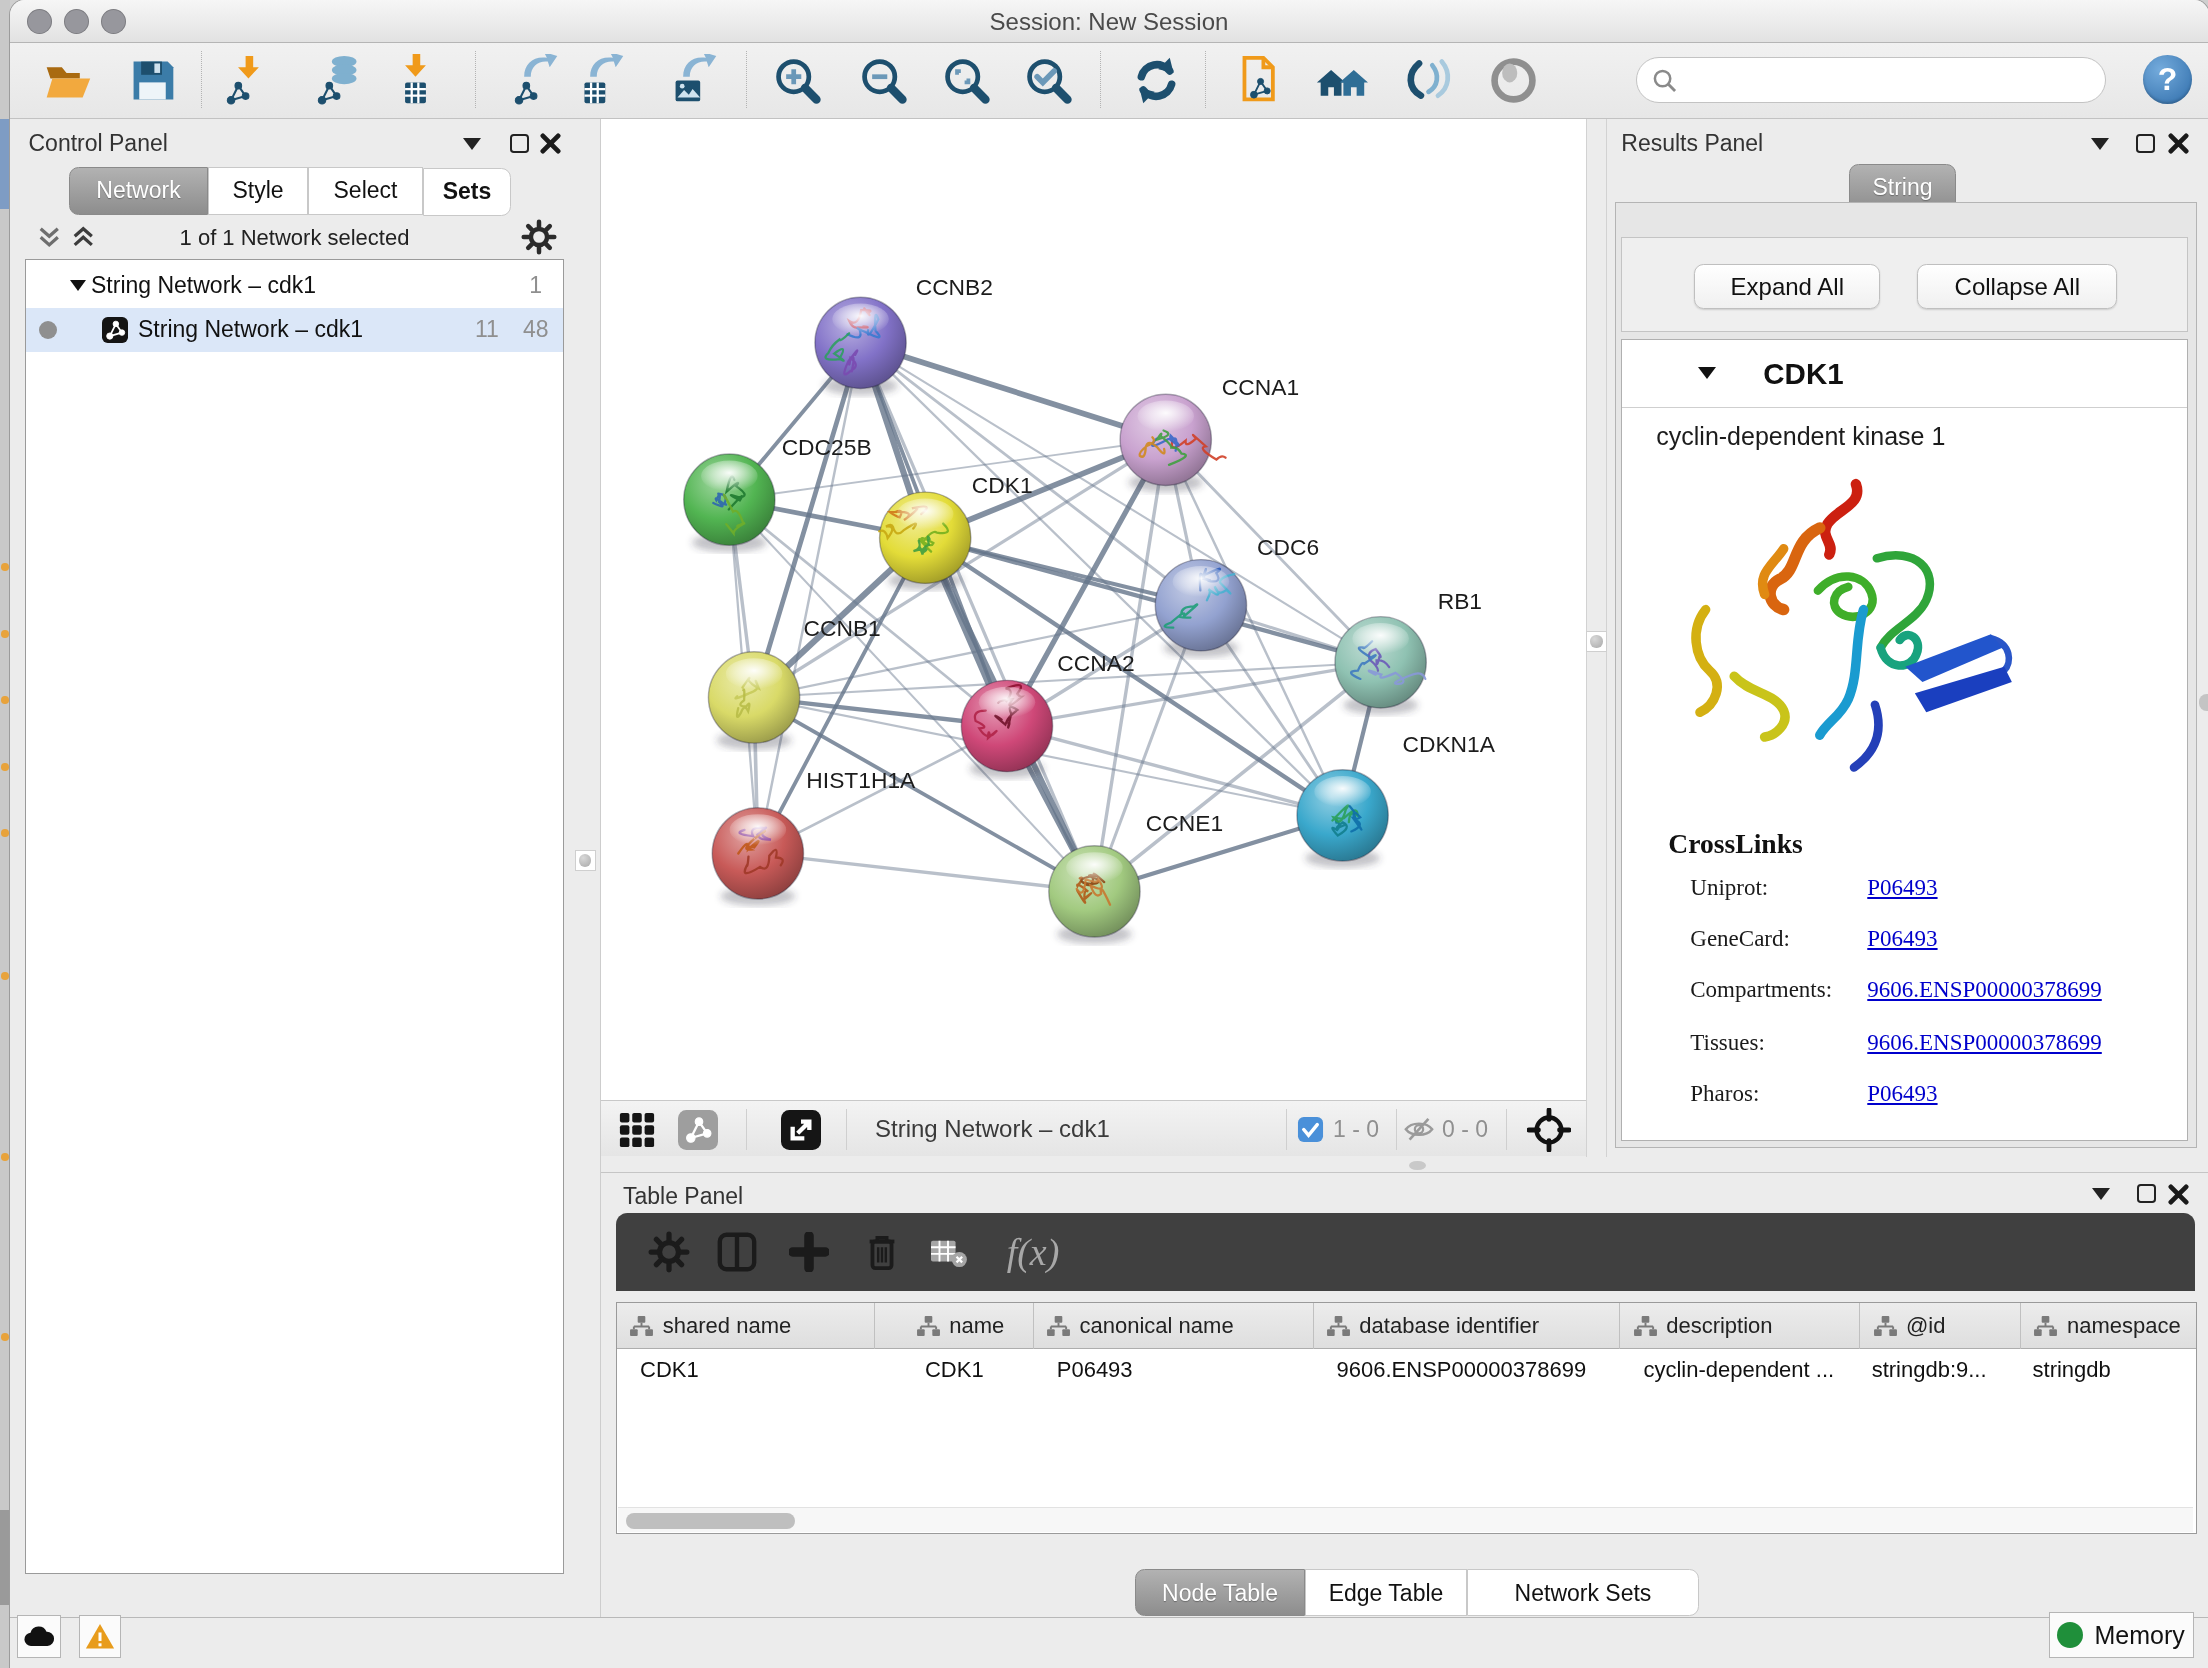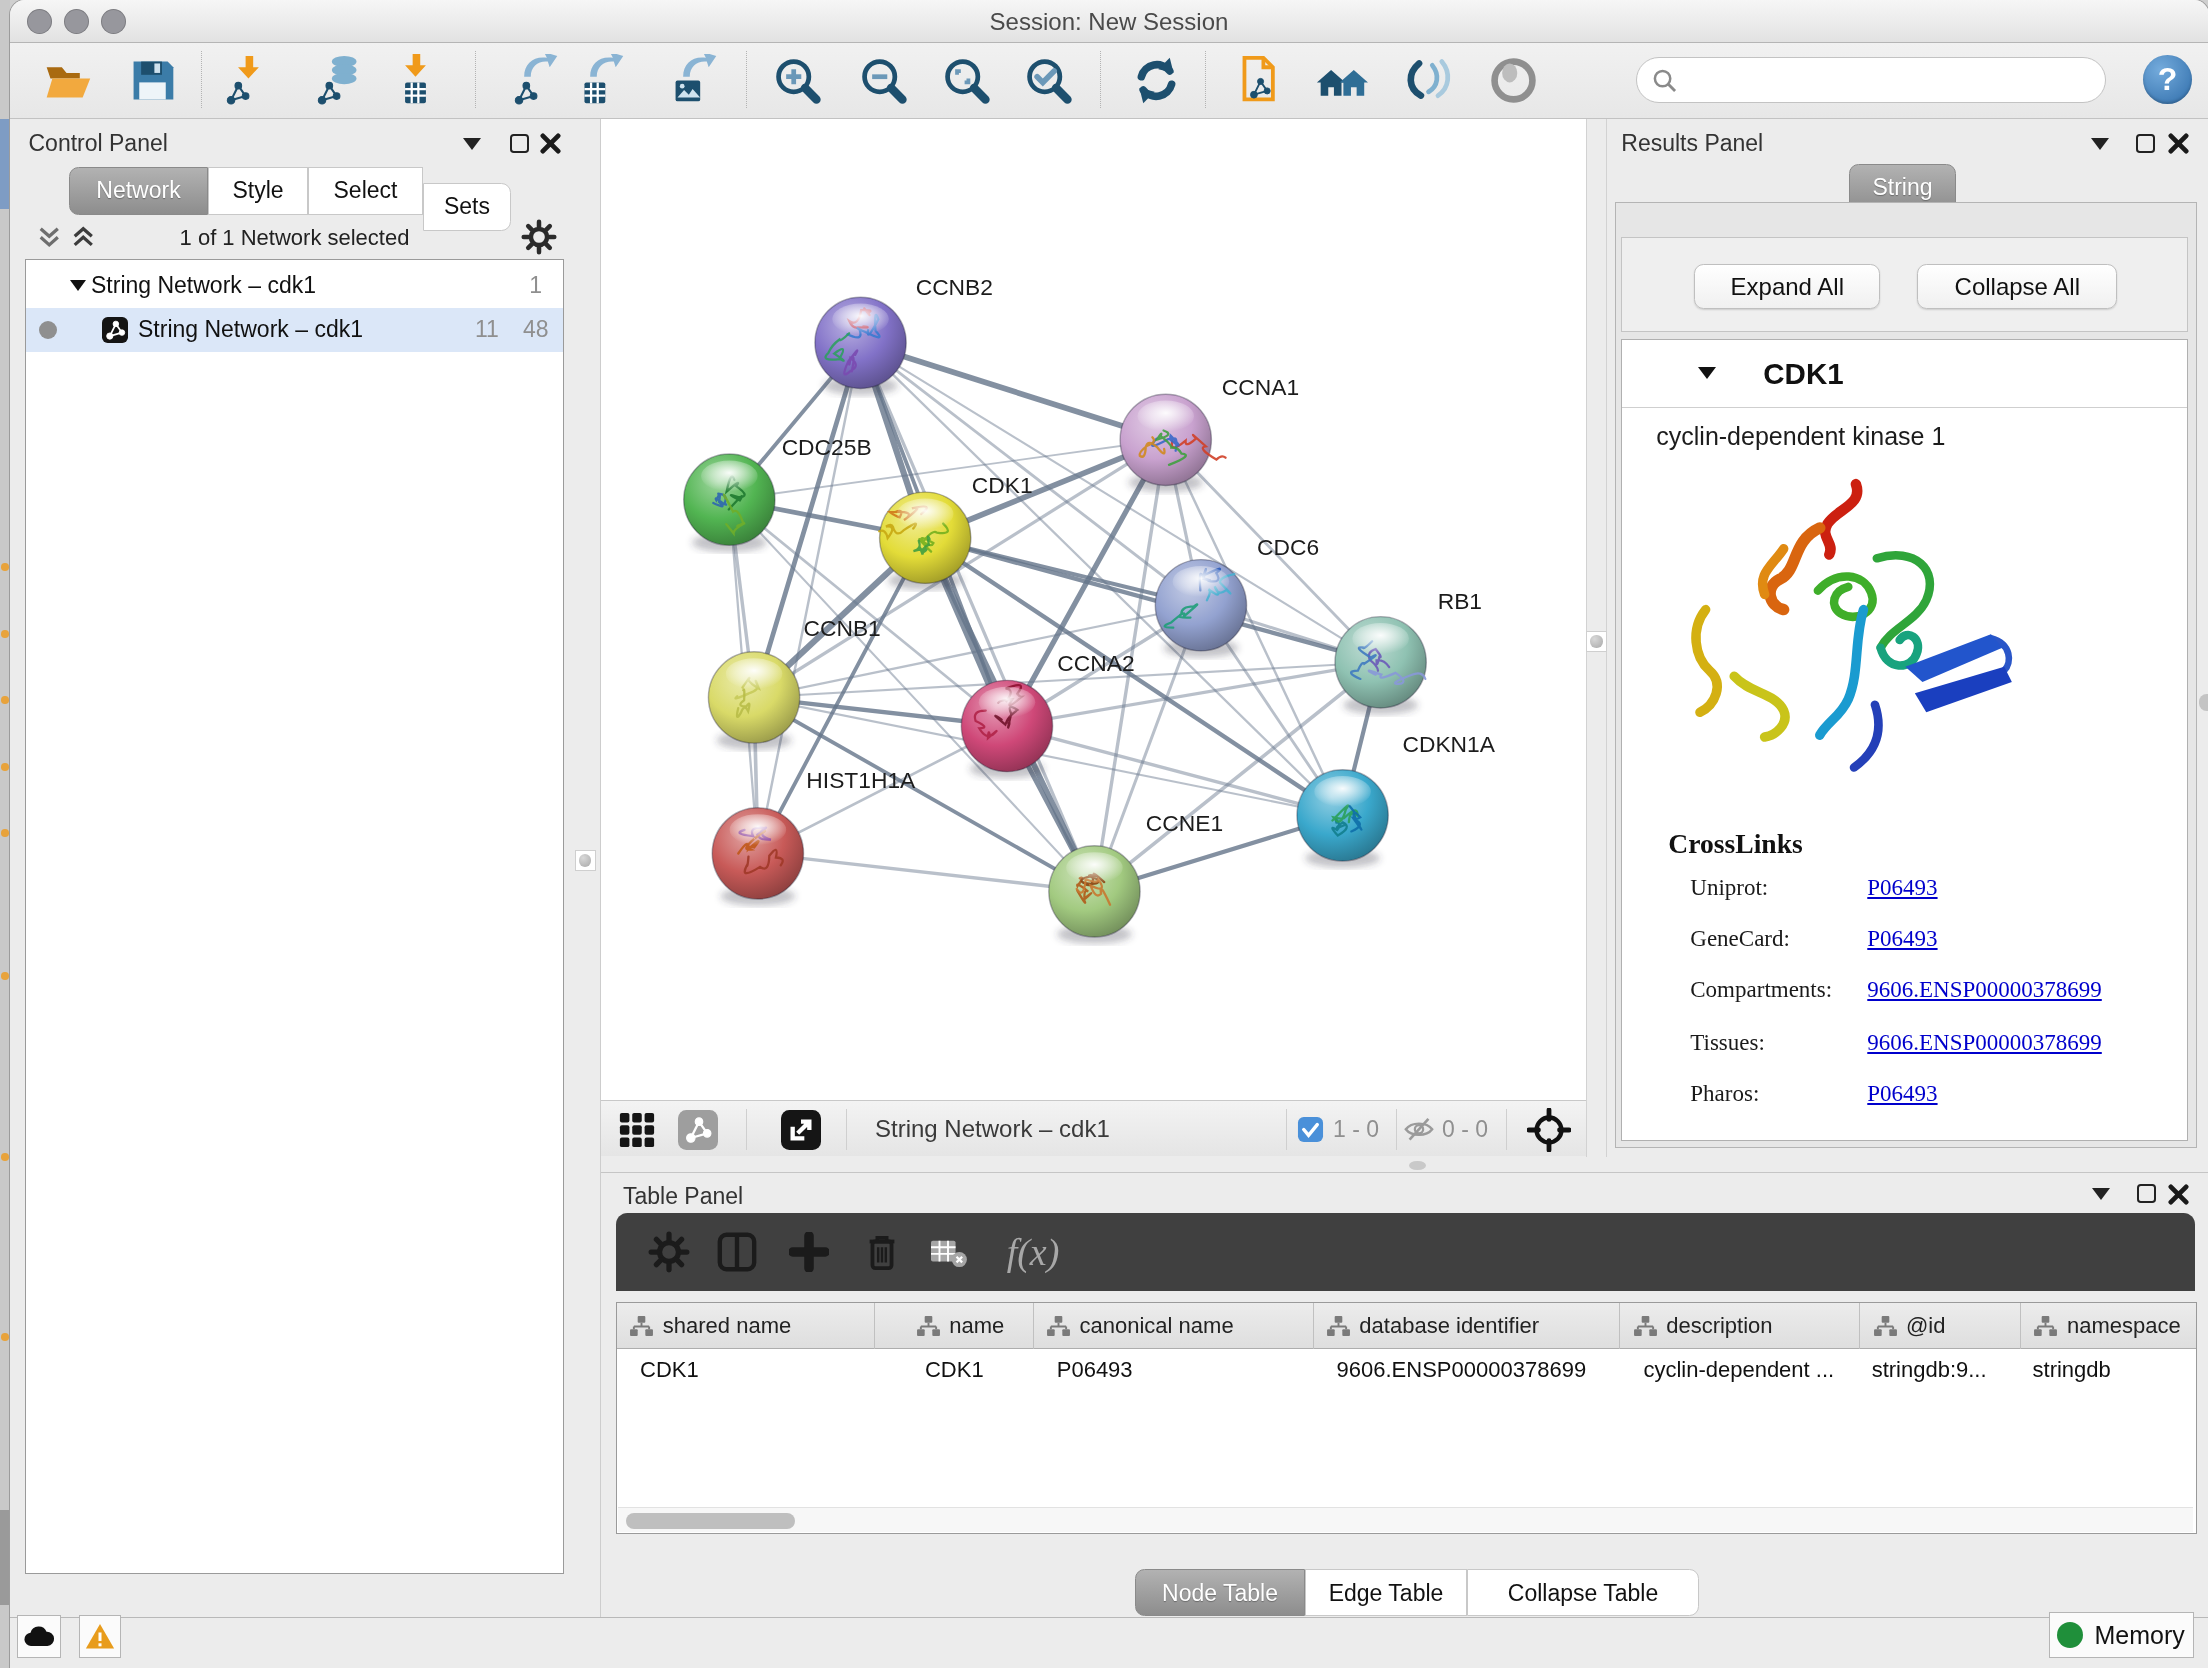--- a/index.html
+++ b/index.html
@@ -42,21 +42,21 @@
   .pbtn-float { width:19px; height:19px; border:2.9px solid #222; border-radius:3.8px; }
   .seg-tab { position:absolute; height:48px; line-height:44px; text-align:center; font-size:23px;
     background:#fff; border:1px solid #c8c8c8; color:#111; }
   .seg-sel { background:linear-gradient(#b2b2b2,#8d8d8d); color:#fff; border-color:#8a8a8a; text-shadow:0 1px 1px rgba(0,0,0,.3); }
 
   
   #cp-title { left:28.5px; top:130px; }
   #cp-tab-network { left:69px;  top:167px; width:139px; border-radius:9.5px 0 0 9.5px; }
   #cp-tab-style   { left:208px; top:167px; width:100px; }
   #cp-tab-select  { left:308px; top:167px; width:115px; }
-  #cp-tab-sets    { left:423px; top:183px; width:88px;  border-radius:0 9.5px 9.5px 0; }
+  #cp-tab-sets    { left:423px; top:168px; width:88px;  border-radius:0 9.5px 9.5px 0;font-weight:bold; }
   #cp-subhead { left:25px; top:217px; width:539px; height:40px; }
   #cp-status { position:absolute; left:0; top:7.6px; width:100%; text-align:center; font-size:22px; color:#222; }
   #cp-listbox { left:25px; top:259px; width:539px; height:1315px; background:#fff; border:1.9px solid #9a9a9a; }
   #cp-row-root { position:absolute; left:0; top:7.6px; width:100%; height:40px; }
   #cp-row-child { position:absolute; left:0; top:48px; width:100%; height:44px; background:#dbe7f8; }
   .tree-caret { position:absolute; width:0; height:0; border-left:8.6px solid transparent; border-right:8.6px solid transparent; border-top:11.4px solid #111; }
   .cp-count { position:absolute; font-size:23px; color:#8f8f8f; }
   .string-chip { position:absolute; width:26px; height:26px; background:#141414; border-radius:5.7px; }
 
   
@@ -854,21 +854,21 @@
       <div class="td" style="width:161px; padding-left:11.4px">stringdb:9...</div>
       <div class="td" style="width:175px; padding-left:11.4px">stringdb</div>
     </div>
     <div id="tp-hscroll">
         <span class="thumb"></span>
       </div>
   </div>
 
   <div class="seg-tab seg-sel bt-tab" style="left:534px; width:170px; border-radius:9.5px 0 0 9.5px">Node Table</div>
   <div class="seg-tab bt-tab" style="left:704px; width:162px">Edge Table</div>
-  <div class="seg-tab bt-tab" style="left:866px; width:232px; border-radius:0 9.5px 9.5px 0">Collapse Table</div>
+  <div class="seg-tab bt-tab" style="left:866px; width:232px; border-radius:0 9.5px 9.5px 0">Network Sets</div>
 </div>
 
 <div class="abs" id="statusbar">
   <span class="sb-btn" id="sb-cloud">
     <svg width="32" height="23" viewBox="0 0 34 24">
         <path d="M9,22 a7,7 0 0 1 -1,-14 a9,9 0 0 1 17,-1 a6.5,6.5 0 0 1 1,15 z" fill="#111"></path>
       </svg>
     </span>
   <span class="sb-btn" id="sb-warn">
     <svg width="32" height="28.5" viewBox="0 0 34 30">

